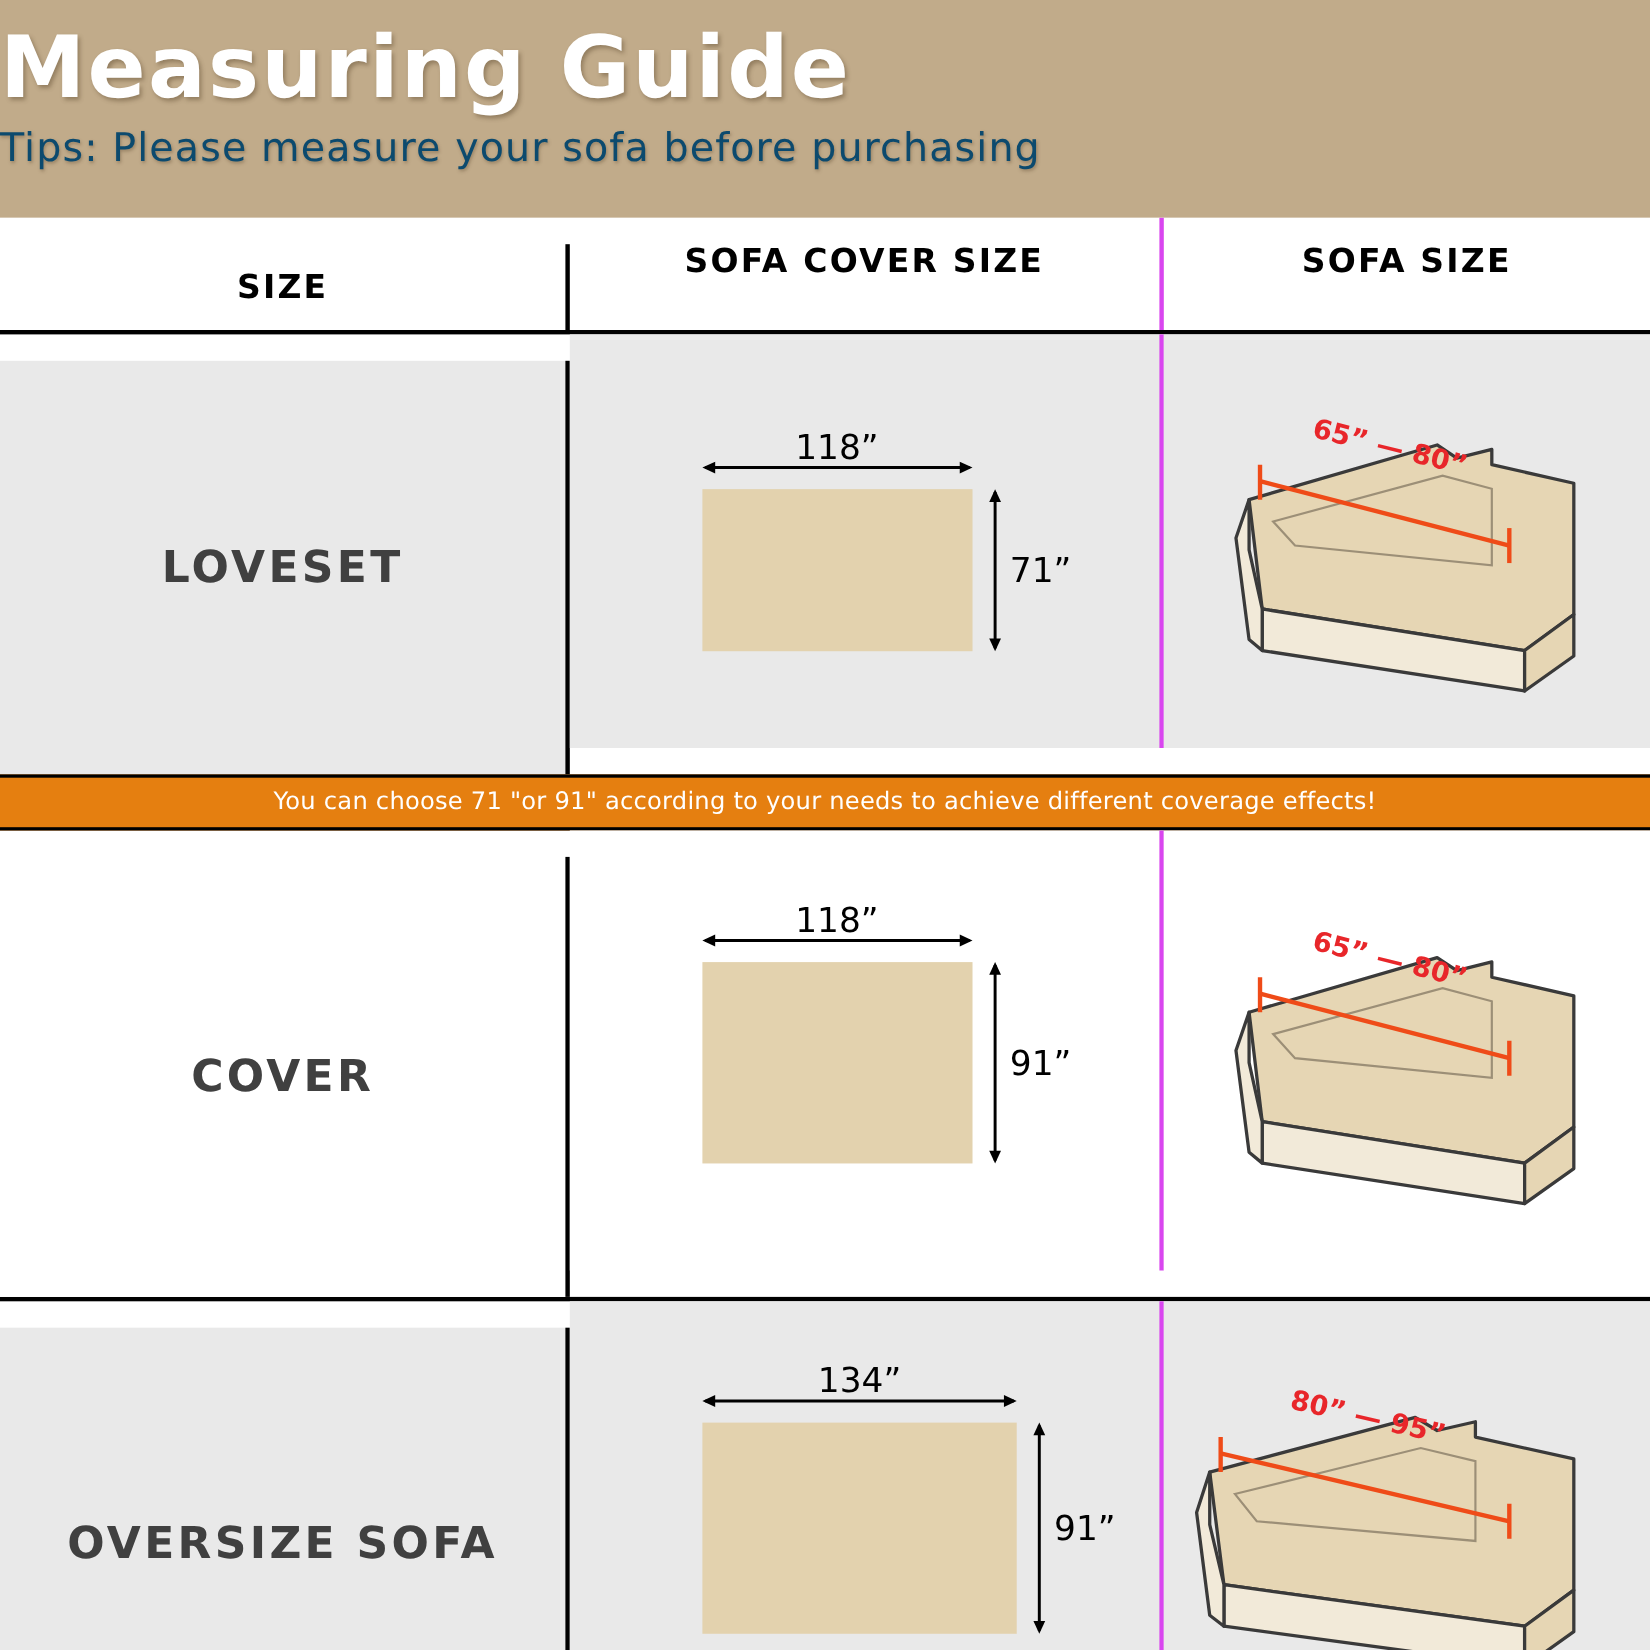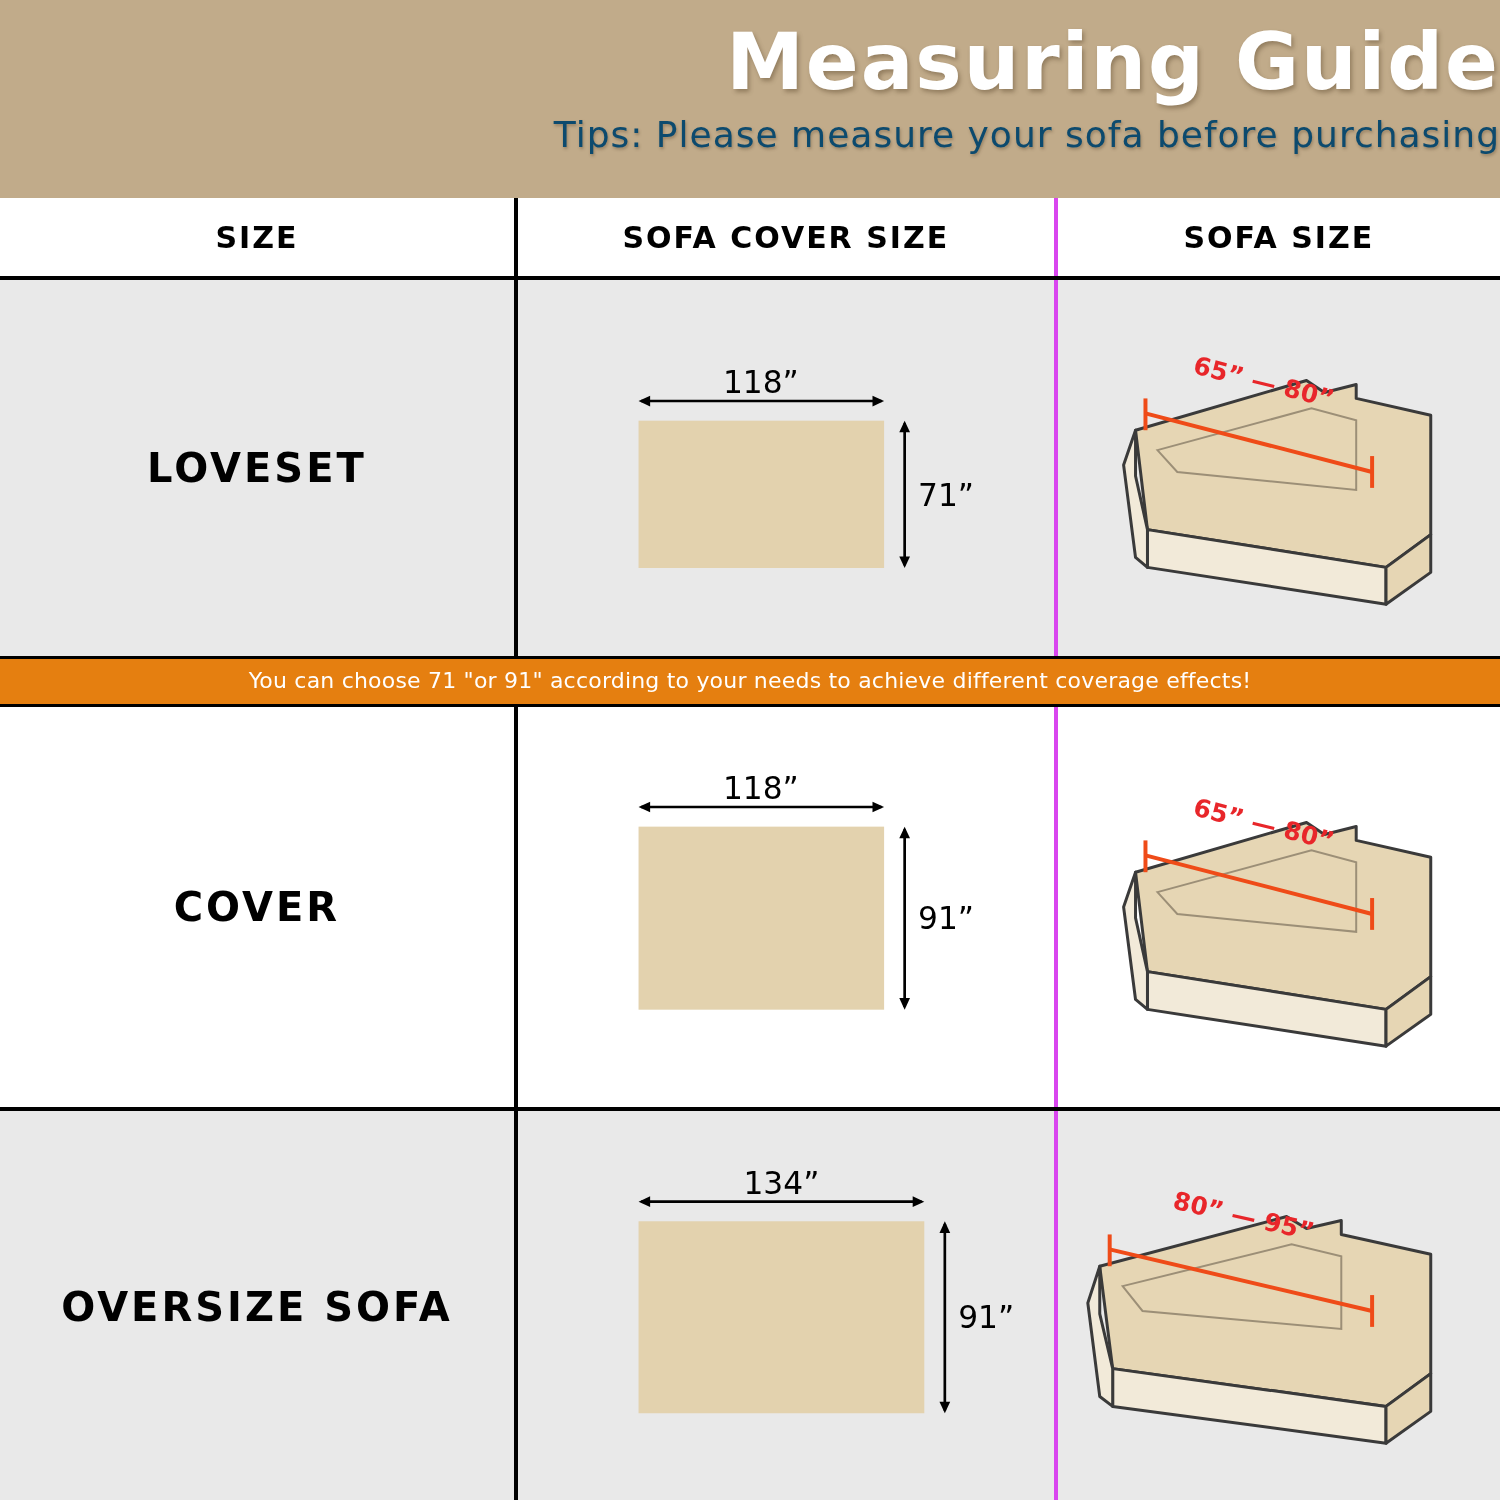--- a/index.html
+++ b/index.html
@@ -19,21 +19,21 @@
     height: 1500px;
     box-sizing: border-box;
   }
 
   
   .header {
     position: relative;
     height: 198px;
     background: #c1ab8a;
     box-sizing: border-box;
-    text-align: right;
+    text-align: left;
     overflow: hidden;
   }
   .header-title {
     margin: 0;
     padding-top: 22px;
     font-size: 78px;
     font-weight: bold;
     color: #ffffff;
     letter-spacing: 2px;
     font-family: "DejaVu Sans", sans-serif;
@@ -61,21 +61,21 @@
     width: 100%;
     box-sizing: border-box;
     border-bottom: 4px solid #000000;
   }
   .row:last-child { border-bottom: none; }
 
   .cell {
     box-sizing: border-box;
     position: relative;
   }
-  .c1 { width: 521px; border-right: 4px solid #000; }
+  .c1 { width: 521px; border-right: 4px solid #000; margin-top: 24px; }
   .c2 { width: 543px; border-right: 4px solid #d946ef; }
   .c3 { width: 445px; }
 
   .head-row { border-bottom: 4px solid #000; background: #ffffff; }
   .head-cell {
     height: 78px;
     display: flex;
     align-items: center;
     justify-content: center;
     font-size: 30px;
@@ -88,21 +88,21 @@
   .body-row-white .cell { background: #ffffff; }
 
   .size-label {
     display: flex;
     align-items: center;
     justify-content: center;
     height: 100%;
     font-size: 40px;
     font-weight: bold;
     letter-spacing: 3px;
-    color: #000000;
+    color: #404040;
     text-align: center;
   }
 
   
   .banner {
     position: relative;
     width: 100%;
     background: #e57f10;
     color: #ffffff;
     font-size: 22px;

